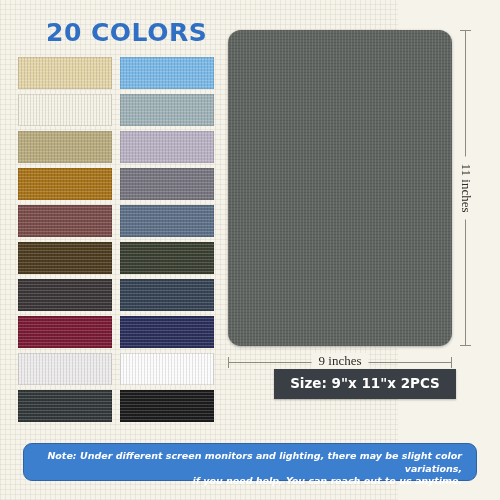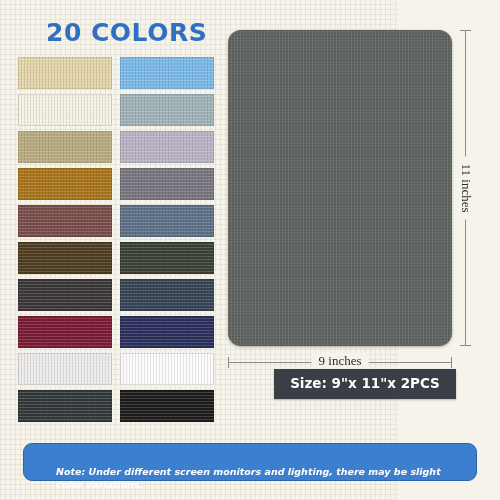--- a/index.html
+++ b/index.html
@@ -110,24 +110,25 @@
   #note{
     position:absolute;left:23px;top:443px;
     width:454px;height:38px;
     background:#3d7fcf;
     border:1px solid #2c63a8;
     border-radius:9px;
     box-sizing:border-box;
     padding:6px 14px 0 16px;
   }
   #note p{
-    margin:16px;color:#ffffff;
+    margin:0;color:#ffffff;
     font-size:9.5px;font-weight:bold;font-style:italic;
     font-family:"DejaVu Sans",sans-serif;
     line-height:12.5px;
+    text-align:right;
   }
 </style>
 </head>
 <body>
 
 <div id="page">
 
   <div id="title">20 COLORS</div>
 
   <div id="swatches">
@@ -168,15 +169,16 @@
     <div class="tick b"></div>
     <div class="lbl">11 inches</div>
   </div>
 
   <div id="specbox">
     <div>Size: 9"x 11"x 2PCS</div>
   </div>
 
   <div id="note">
     <p>Note: Under different screen monitors and lighting, there may be slight color variations,</p>
+    <p>if you need help, You can reach out to us anytime.</p>
   </div>
 
 </div>
 
 </body></html>

